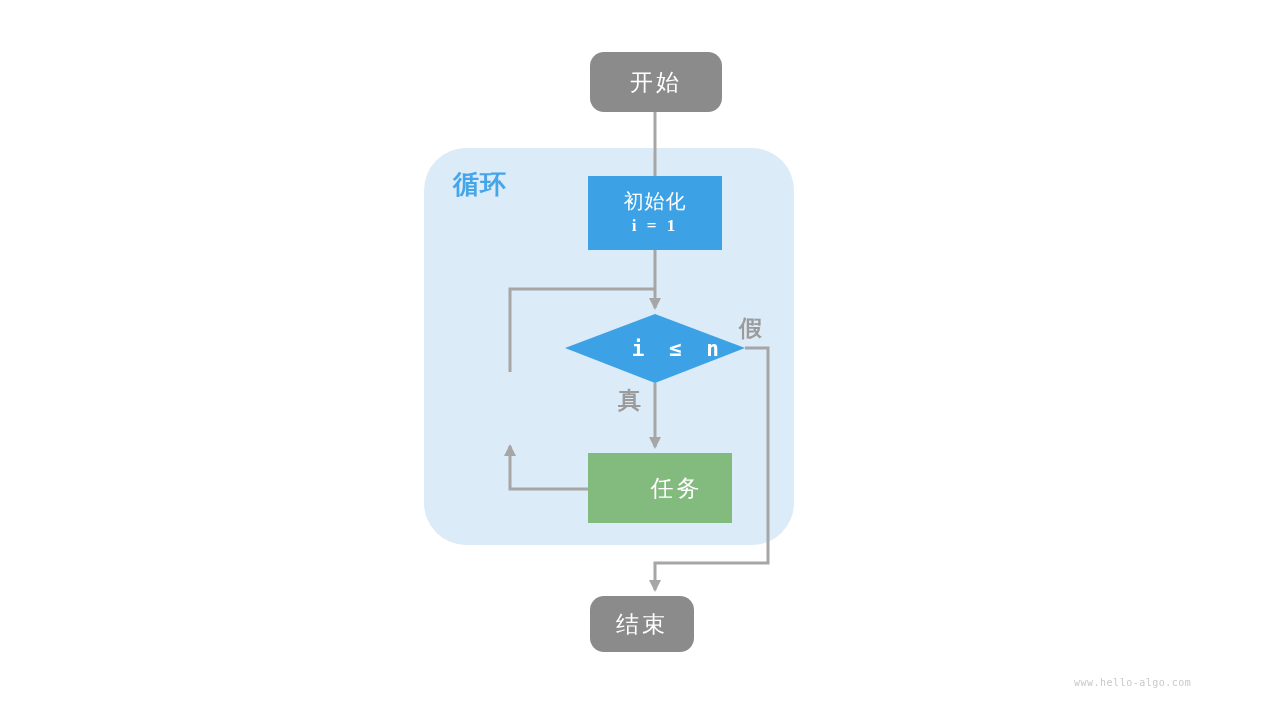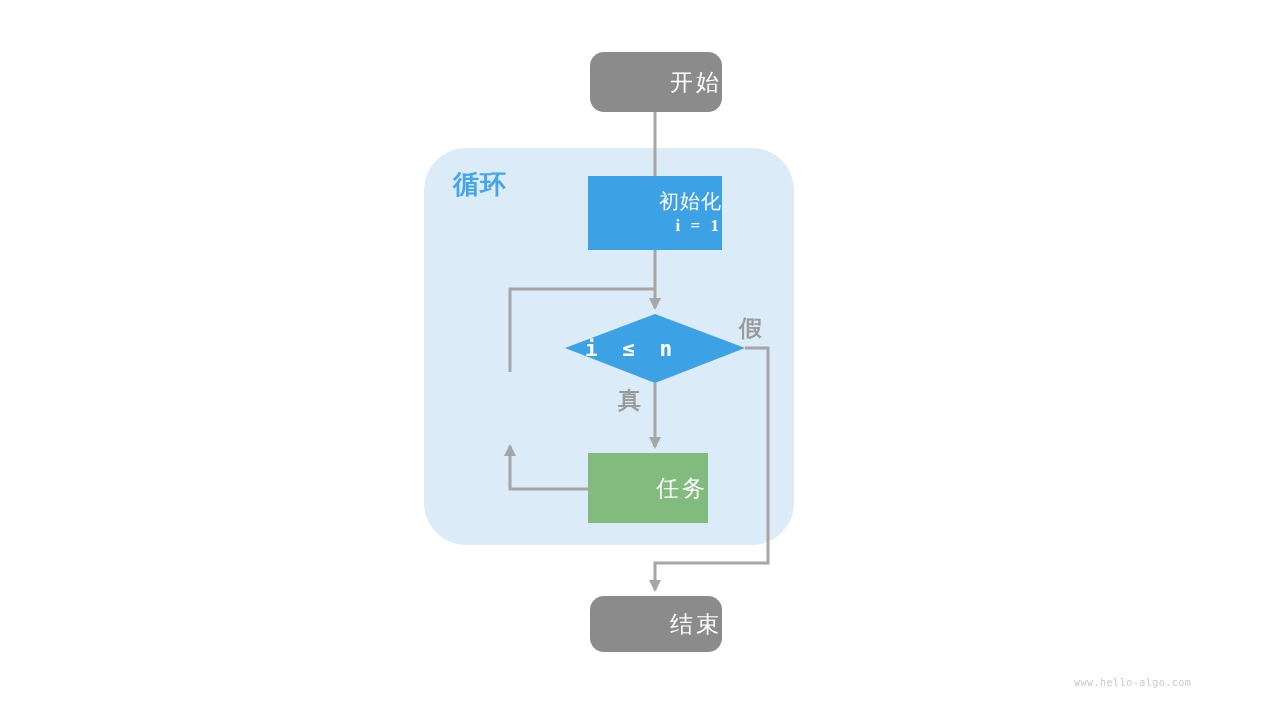--- a/index.html
+++ b/index.html
@@ -28,21 +28,21 @@
     letter-spacing: 1px;
   }
   .wires {
     position: absolute;
     left: 0; top: 0;
   }
   .node {
     position: absolute;
     display: flex;
     flex-direction: column;
-    align-items: flex-end;
+    align-items: center;
     justify-content: center;
     color: #ffffff;
     text-align: center;
   }
   .node-terminal {
     background: #8b8b8b;
     border-radius: 14px;
     font-size: 23px;
     letter-spacing: 3px;
   }
@@ -62,21 +62,21 @@
     font-size: 17px;
     font-weight: bold;
     letter-spacing: 3px;
     line-height: 1.4;
   }
   .diamond-label {
     position: absolute;
     left: 585px; top: 335px;
     width: 140px; height: 28px;
     line-height: 28px;
-    text-align: left;
+    text-align: right;
     color: #ffffff;
     font-family: "DejaVu Sans Mono", "Liberation Mono", monospace;
     font-size: 21px;
     font-weight: bold;
     letter-spacing: 6px;
   }
   .edge-label {
     position: absolute;
     font-size: 23px;
     font-weight: bold;
@@ -126,25 +126,25 @@
   </div>
 
   <div class="node node-process" style="left:588px; top:176px; width:134px; height:74px;">
     <div class="node-title">初始化</div>
     <div class="node-code">i = 1</div>
   </div>
 
   <div class="diamond-label">i ≤ n</div>
 
 
-  <div class="node node-task" style="left:588px; top:453px; width:120px; height:70px;padding-left:33px;">
+  <div class="node node-task" style="left:588px; top:453px; width:144px; height:70px;padding-left:33px;">
     <span>任务</span>
   </div>
 
-  <div class="node node-terminal" style="left:590px; top:596px; width:132px; height:56px;">
+  <div class="node node-terminal" style="left:590px; top:596px; width:104px; height:56px;">
     <span>结束</span>
   </div>
 
   <div class="edge-label edge-label-true">真</div>
   <div class="edge-label edge-label-false">假</div>
 
   <div class="watermark">www.hello-algo.com</div>
 
 </div>
 

